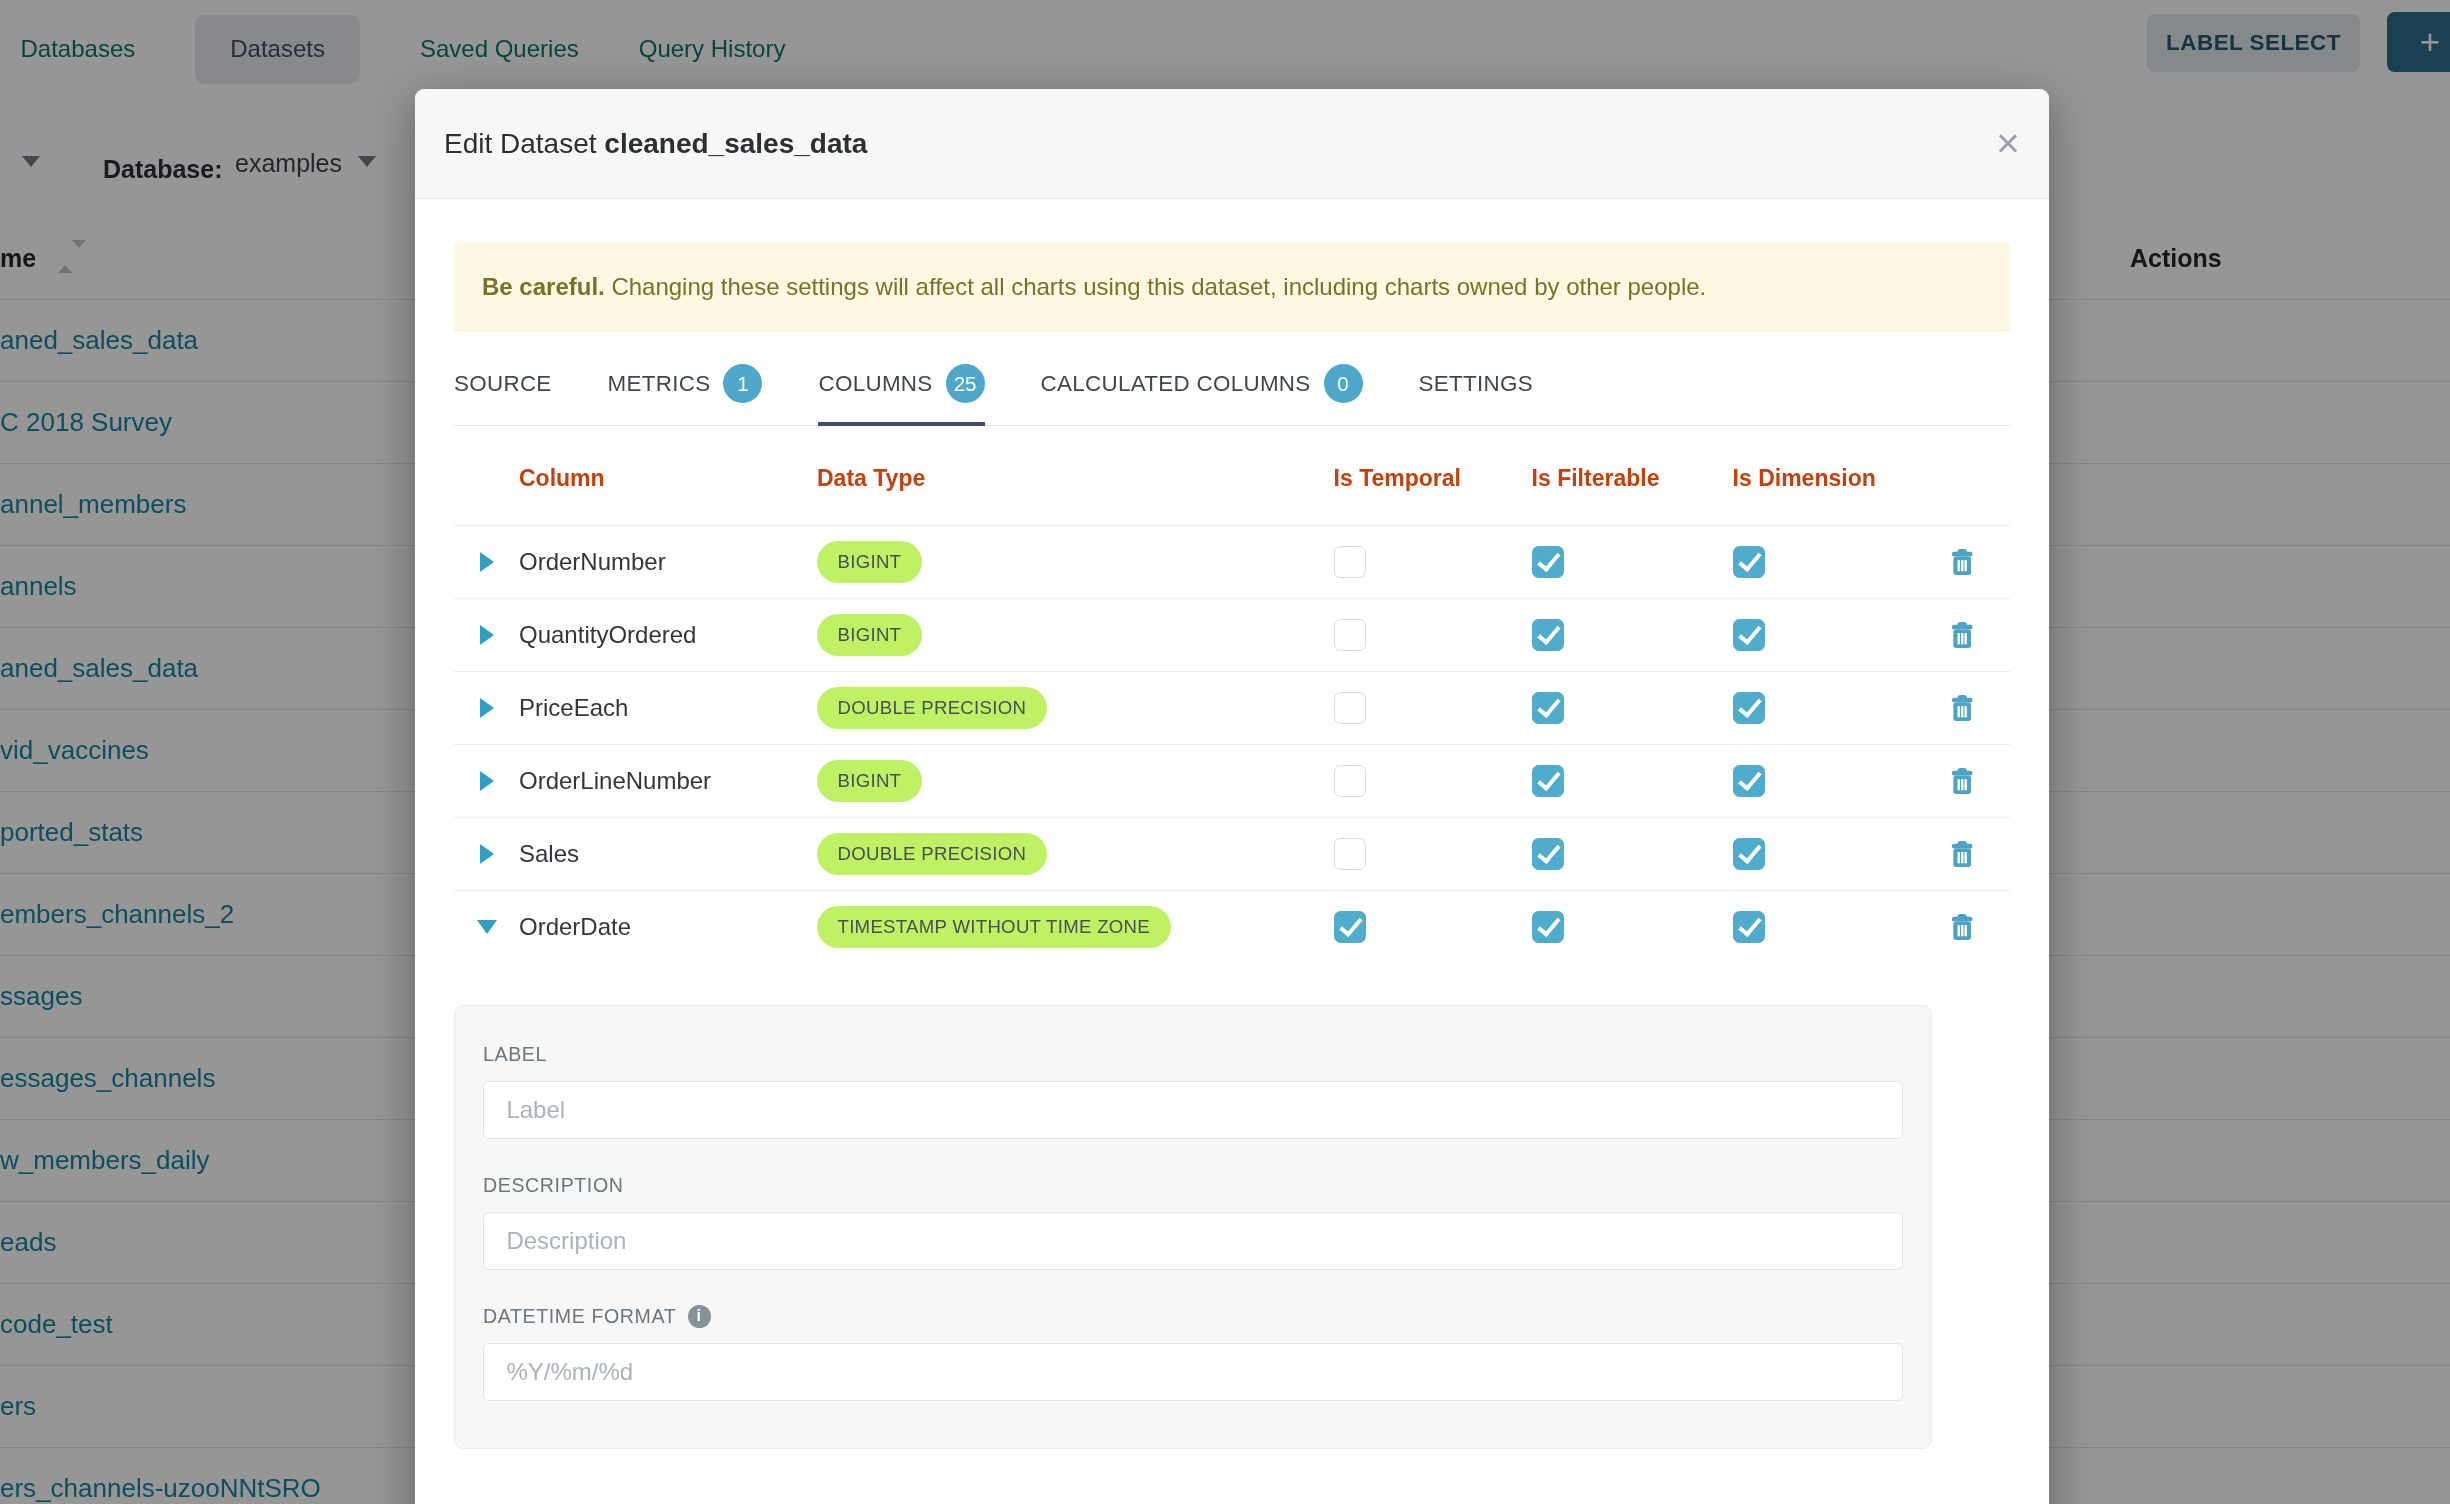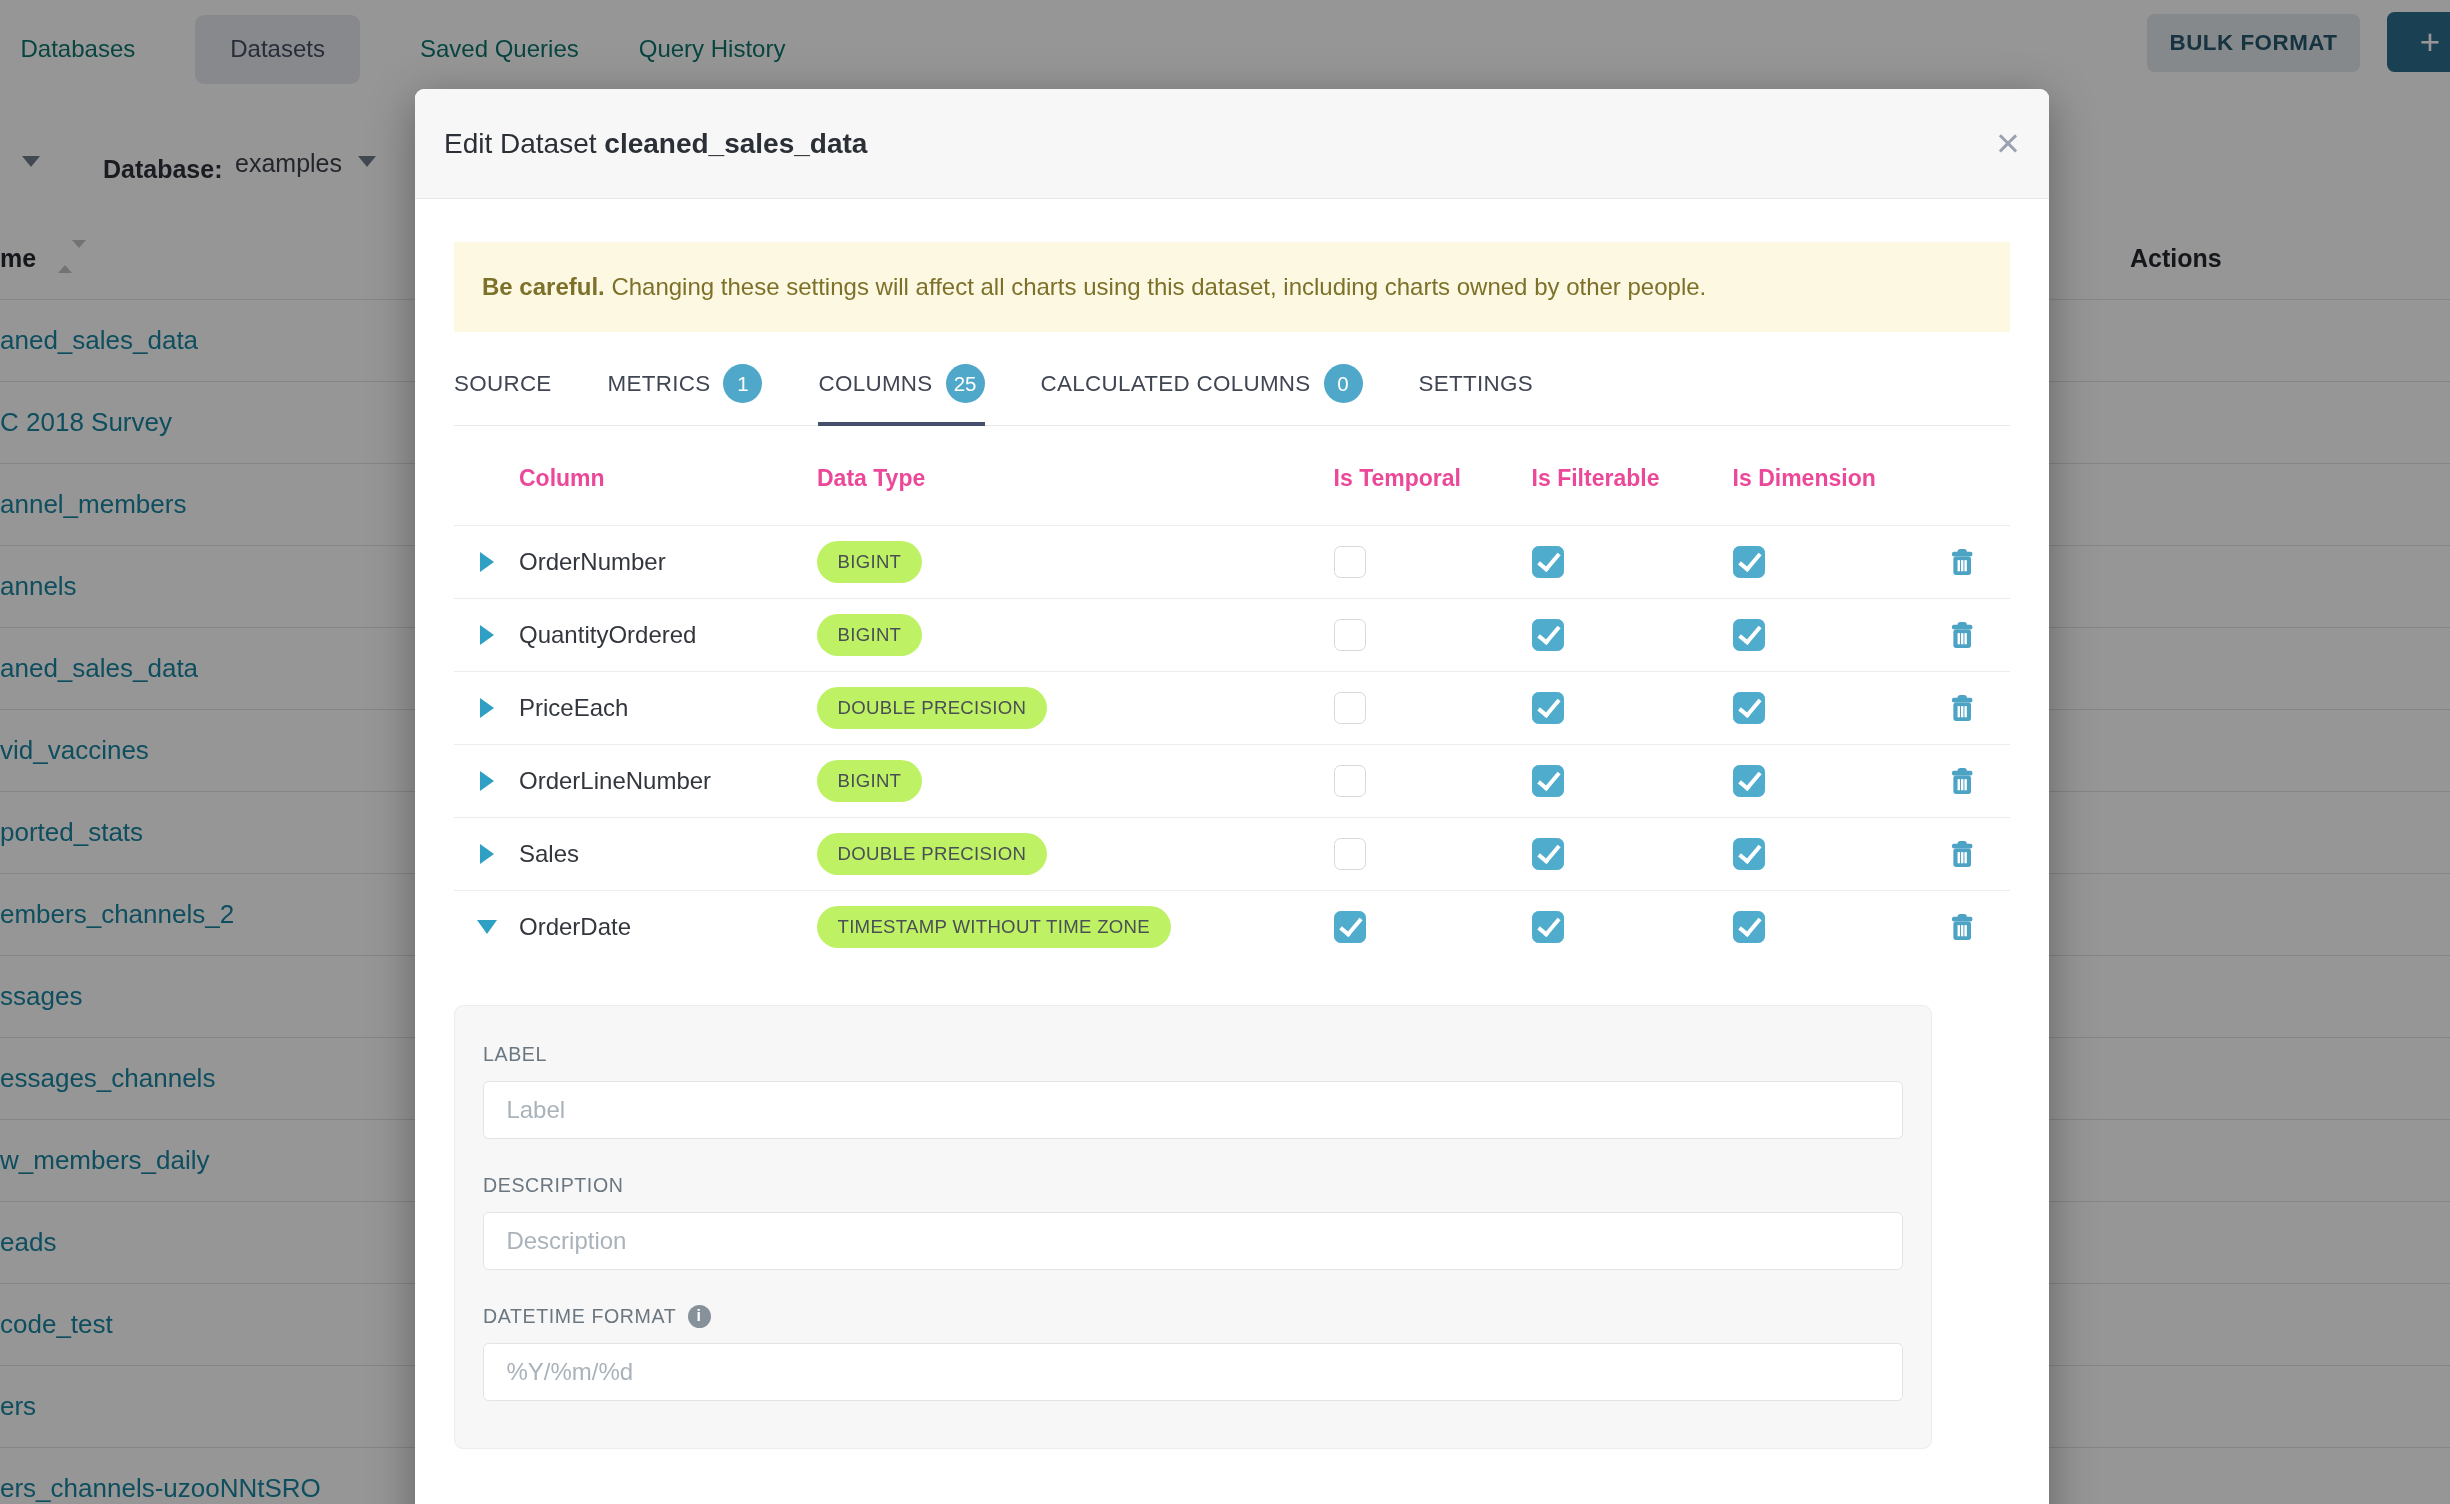--- a/index.html
+++ b/index.html
@@ -66,21 +66,21 @@
   .tab-label { font-size:22.4px; color:#404652; letter-spacing:0.3px; white-space:nowrap; }
   .tab-badge { margin-left:13px; min-width:39px; height:39px; border-radius:19.6px; background:#4fa8c9;
     color:#fff; font-size:20.5px; display:flex; align-items:center; justify-content:center; padding:0 5.6px; }
   .tab.active::after { content:""; position:absolute; left:0; right:0; bottom:-0.9px; height:4.7px;
     background:#454e6b; }
 
   .cols-table { margin-top:5.6px; }
   .cols-grid { display:grid; grid-template-columns:65px 298px 498px 198px 201px 201px 1fr;
     align-items:center; }
   .cols-head { height:93px; }
-  .cols-head .h { font-size:23px; font-weight:bold; color:#ec4899; }
+  .cols-head .h { font-size:23px; font-weight:bold; color:#c2410c; }
   .cols-head .h.cb-h { padding-left:18.6px; }
   .col-row { height:73px; border-top:0.9px solid #ececec; }
 
   .caret-right { width:0; height:0; border-top:10.3px solid transparent; border-bottom:10.3px solid transparent;
     border-left:14px solid #2f9fc4; margin:0 auto; cursor:pointer; }
   .caret-expanded { width:0; height:0; border-left:10.3px solid transparent; border-right:10.3px solid transparent;
     border-top:14px solid #2f9fc4; margin:0 auto; cursor:pointer; }
 
   .col-name { font-size:24px; color:#33373d; }
   .type-pill { display:inline-block; background:#bef264; border-radius:22.4px; padding:10.3px 20.5px;
@@ -112,21 +112,21 @@
 <body>
 
 <div class="bg-page">
   <div class="topnav">
     <span class="nav-item">Databases</span>
     <span class="nav-pill">
       <span class="nav-item-inner">Datasets</span>
     </span>
     <span class="nav-item">Saved Queries</span>
     <span class="nav-item">Query History</span>
-    <button class="bulk-select-btn">BULK FORMAT</button>
+    <button class="bulk-select-btn">LABEL SELECT</button>
     <button class="add-btn">+</button>
   </div>
 
   <div class="toolbar">
     <span class="caret-down-gray caret-a"></span>
     <span class="db-label">Database:</span>
     <span class="db-value">examples</span>
     <span class="caret-down-gray caret-b"></span>
   </div>
 

